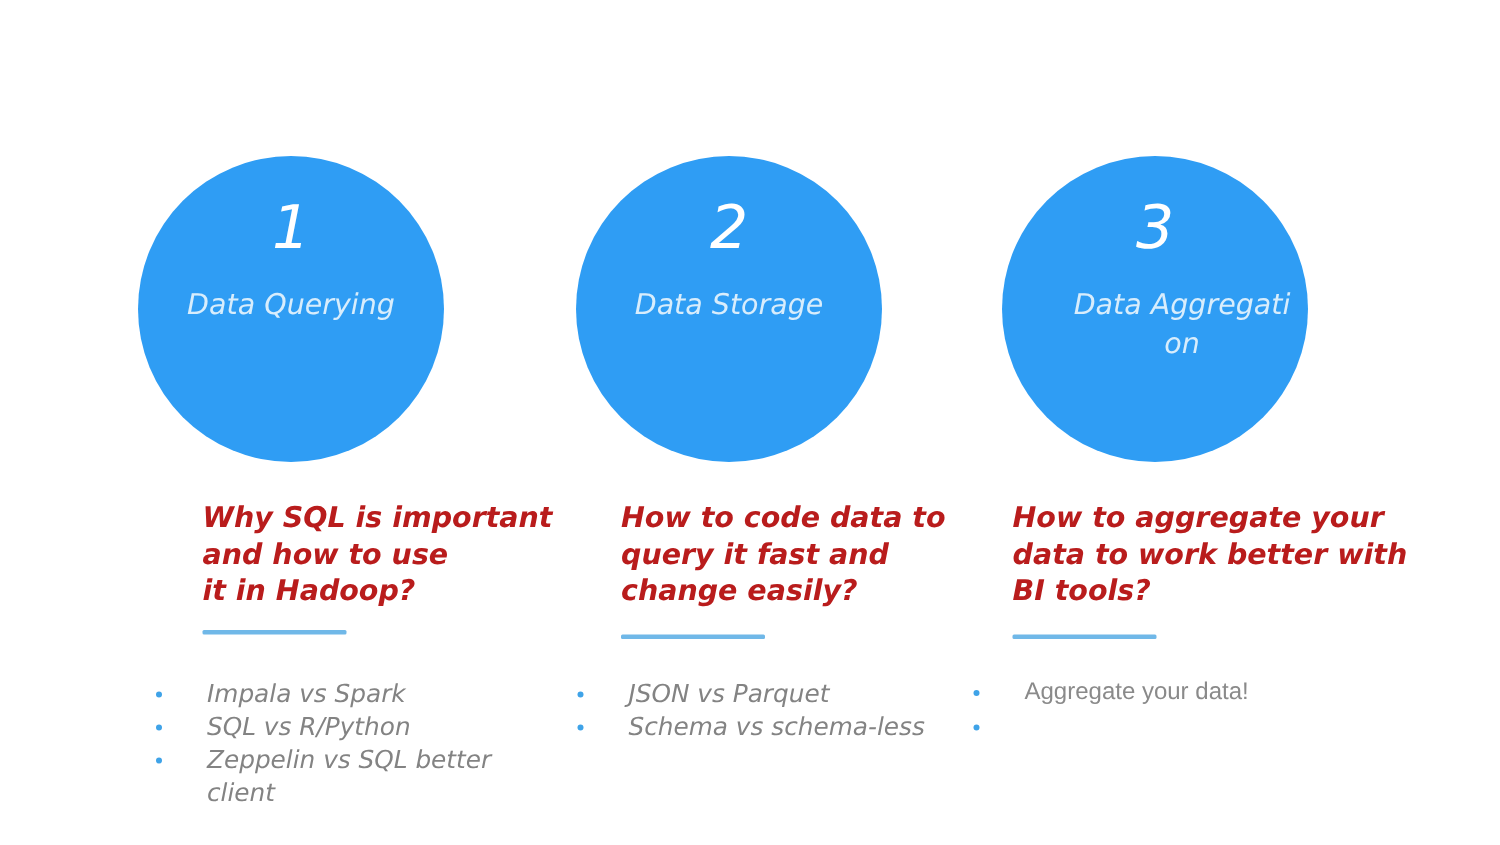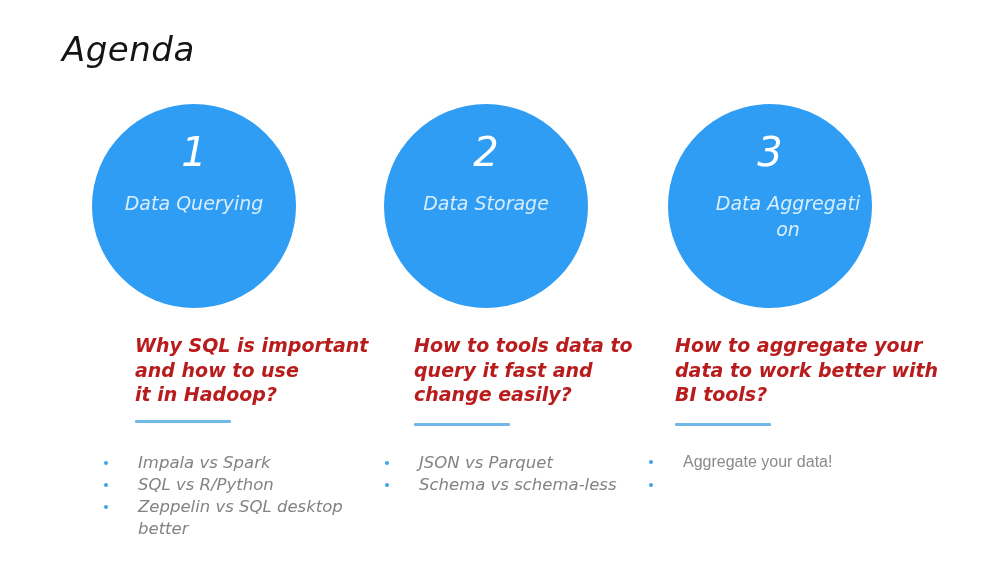--- a/index.html
+++ b/index.html
@@ -164,52 +164,51 @@
 
   .bullet-text {
     display: block;
   }
 </style>
 </head>
 <body>
 
 <div class="slide">
 
-  <div class="slide-title">Agenda</div>
 
   <div class="column" id="col-1">
     <div class="circle">
       <div class="circle-number">1</div>
       <div class="circle-label">Data Querying</div>
     </div>
     <div class="col-heading">Why SQL is important and how to use
 it in Hadoop?</div>
     <div class="col-divider"></div>
     <ul class="bullets">
       <li class="bullet-item">
         <span class="bullet-dot"></span>
         <span class="bullet-text">Impala vs Spark</span>
       </li>
       <li class="bullet-item">
         <span class="bullet-dot"></span>
         <span class="bullet-text">SQL vs R/Python</span>
       </li>
       <li class="bullet-item">
         <span class="bullet-dot"></span>
-        <span class="bullet-text">Zeppelin vs SQL desktop better</span>
+        <span class="bullet-text">Zeppelin vs SQL better client</span>
       </li>
     </ul>
   </div>
 
   <div class="column" id="col-2">
     <div class="circle">
       <div class="circle-number">2</div>
       <div class="circle-label">Data Storage</div>
     </div>
-    <div class="col-heading">How to tools data to query it fast and change easily?</div>
+    <div class="col-heading">How to code data to query it fast and change easily?</div>
     <div class="col-divider"></div>
     <ul class="bullets">
       <li class="bullet-item">
         <span class="bullet-dot"></span>
         <span class="bullet-text">JSON vs Parquet</span>
       </li>
       <li class="bullet-item">
         <span class="bullet-dot"></span>
         <span class="bullet-text">Schema vs schema-less</span>
       </li>

